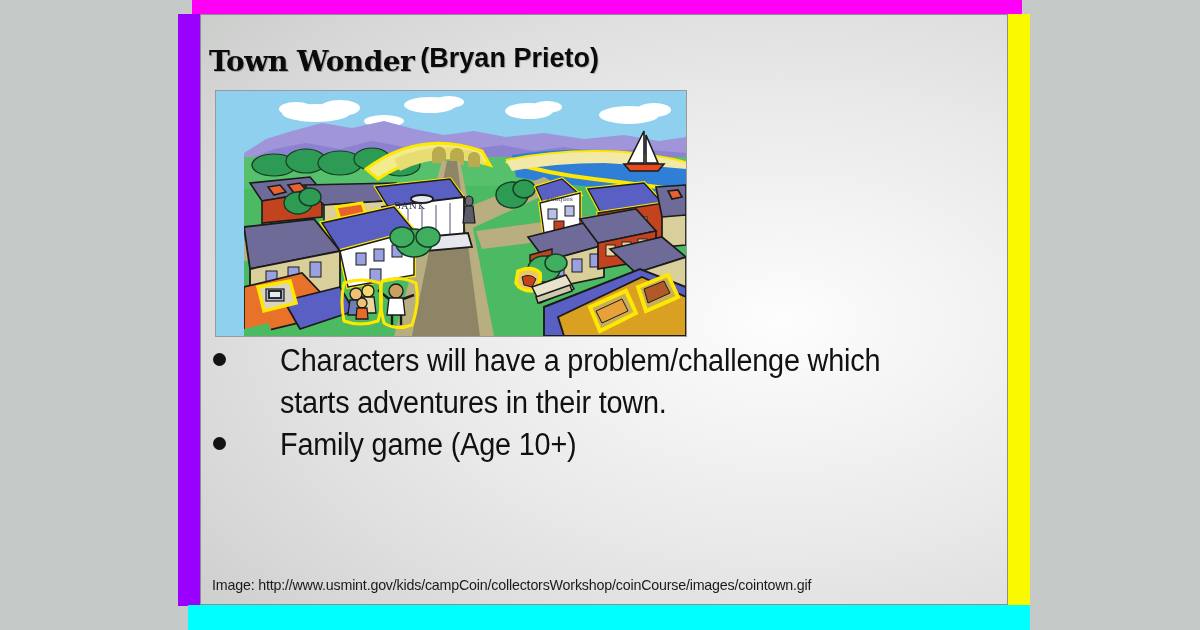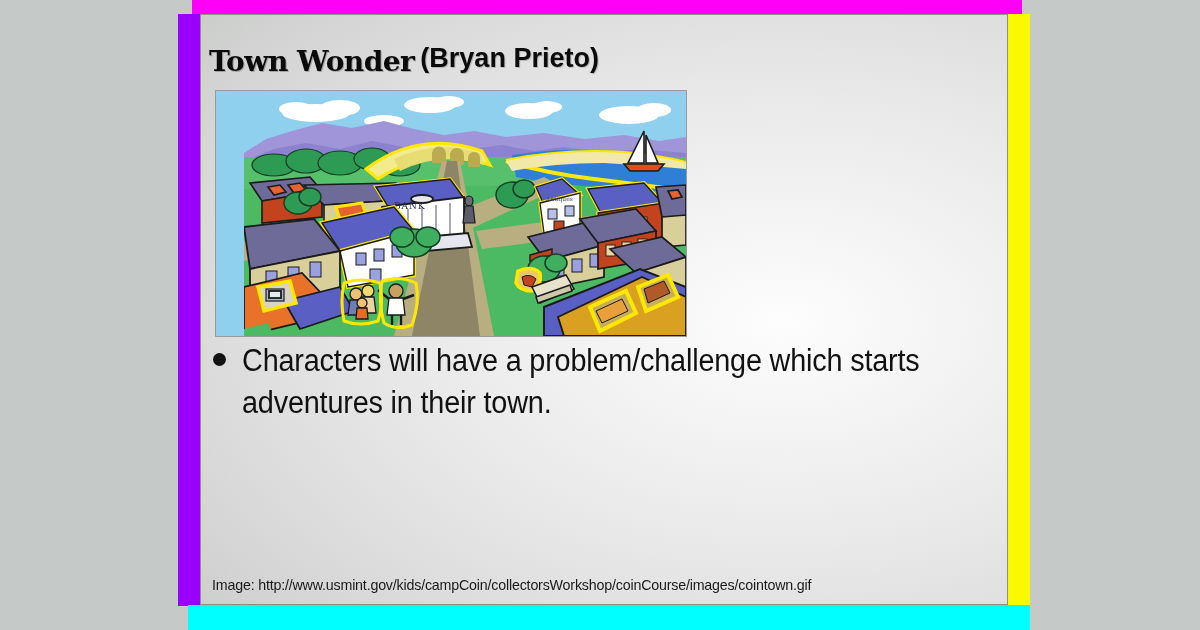--- a/index.html
+++ b/index.html
@@ -116,20 +116,21 @@
   #bullets {
     position: absolute;
     left: 4px;
     top: 325px;
     width: 790px;
   }
   .bullet-item {
     display: flex;
     align-items: flex-start;
     margin-bottom: 0px;
+    gap: 38px;
   }
   .bullet-dot {
     flex: 0 0 auto;
     width: 13px;
     height: 13px;
     border-radius: 50%;
     background: #131313;
     margin: 13px 16px 0 8px;
   }
   .bullet-text {
@@ -434,18 +435,22 @@
 
         <path d="M0 238 L24 232 L30 245 L0 245 Z" fill="#4cb963"></path>
       </svg>
     </div>
 
     <div id="bullets">
       <div class="bullet-item">
         <span class="bullet-dot"></span>
         <span class="bullet-text">Characters will have a problem/challenge which starts adventures in their town.</span>
       </div>
+      <div class="bullet-item">
+        <span class="bullet-dot"></span>
+        <span class="bullet-text">Family game (Age 10+)</span>
+      </div>
     </div>
 
     <div id="caption">Image: http://www.usmint.gov/kids/campCoin/collectorsWorkshop/coinCourse/images/cointown.gif</div>
 
   </div>
 </div>
 
 </body></html>

